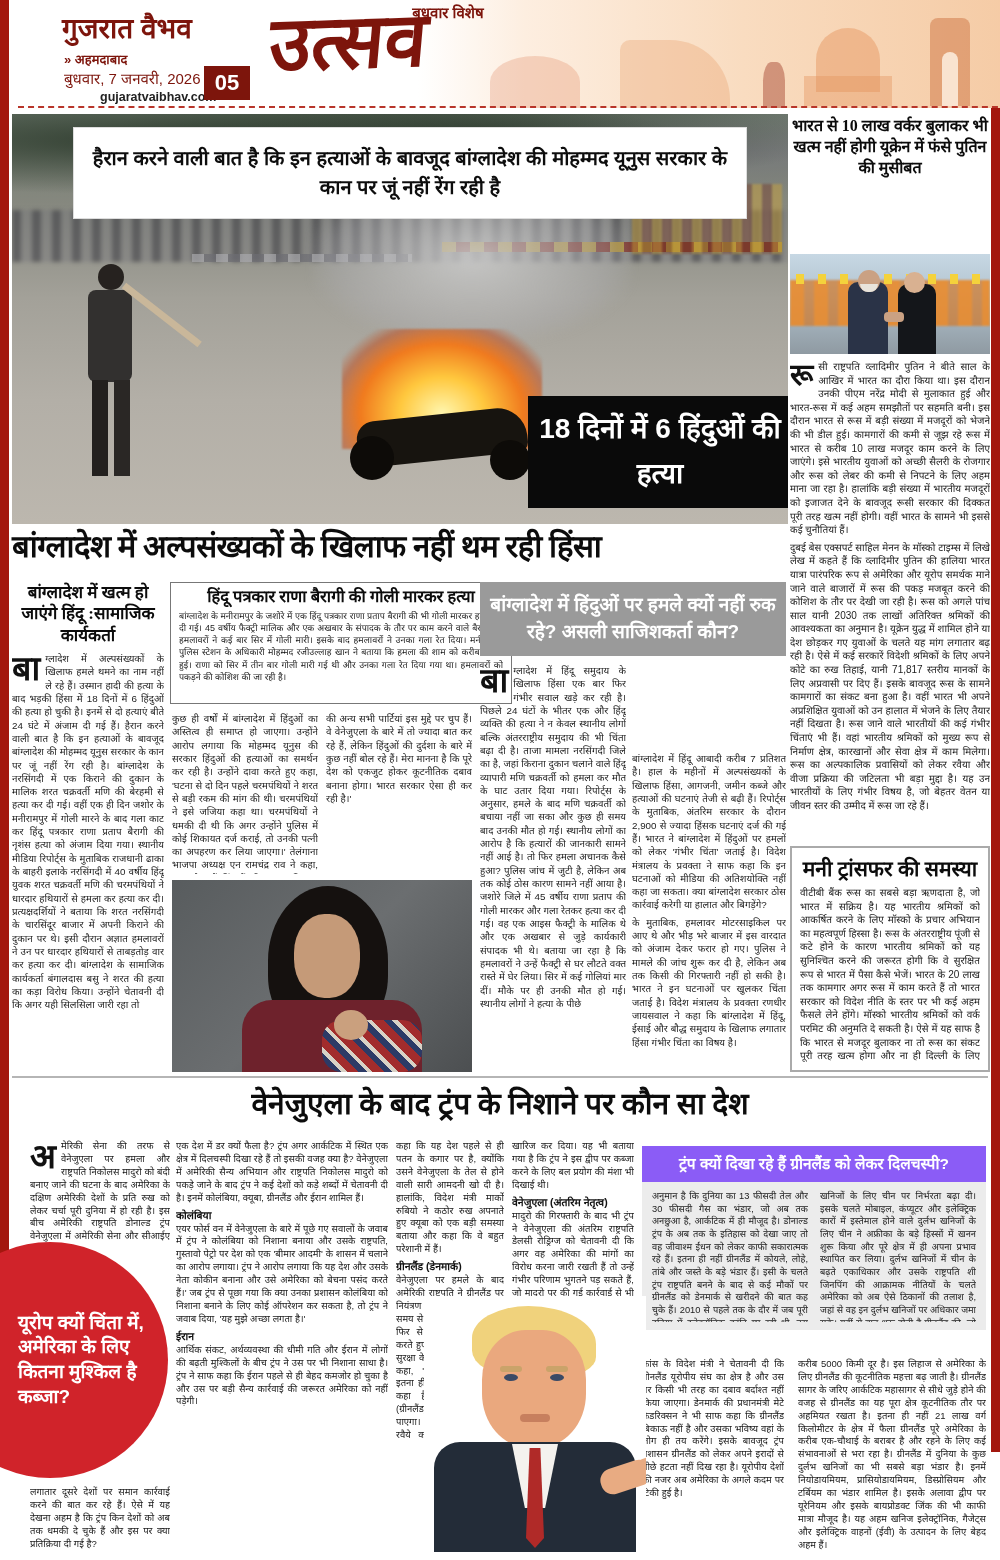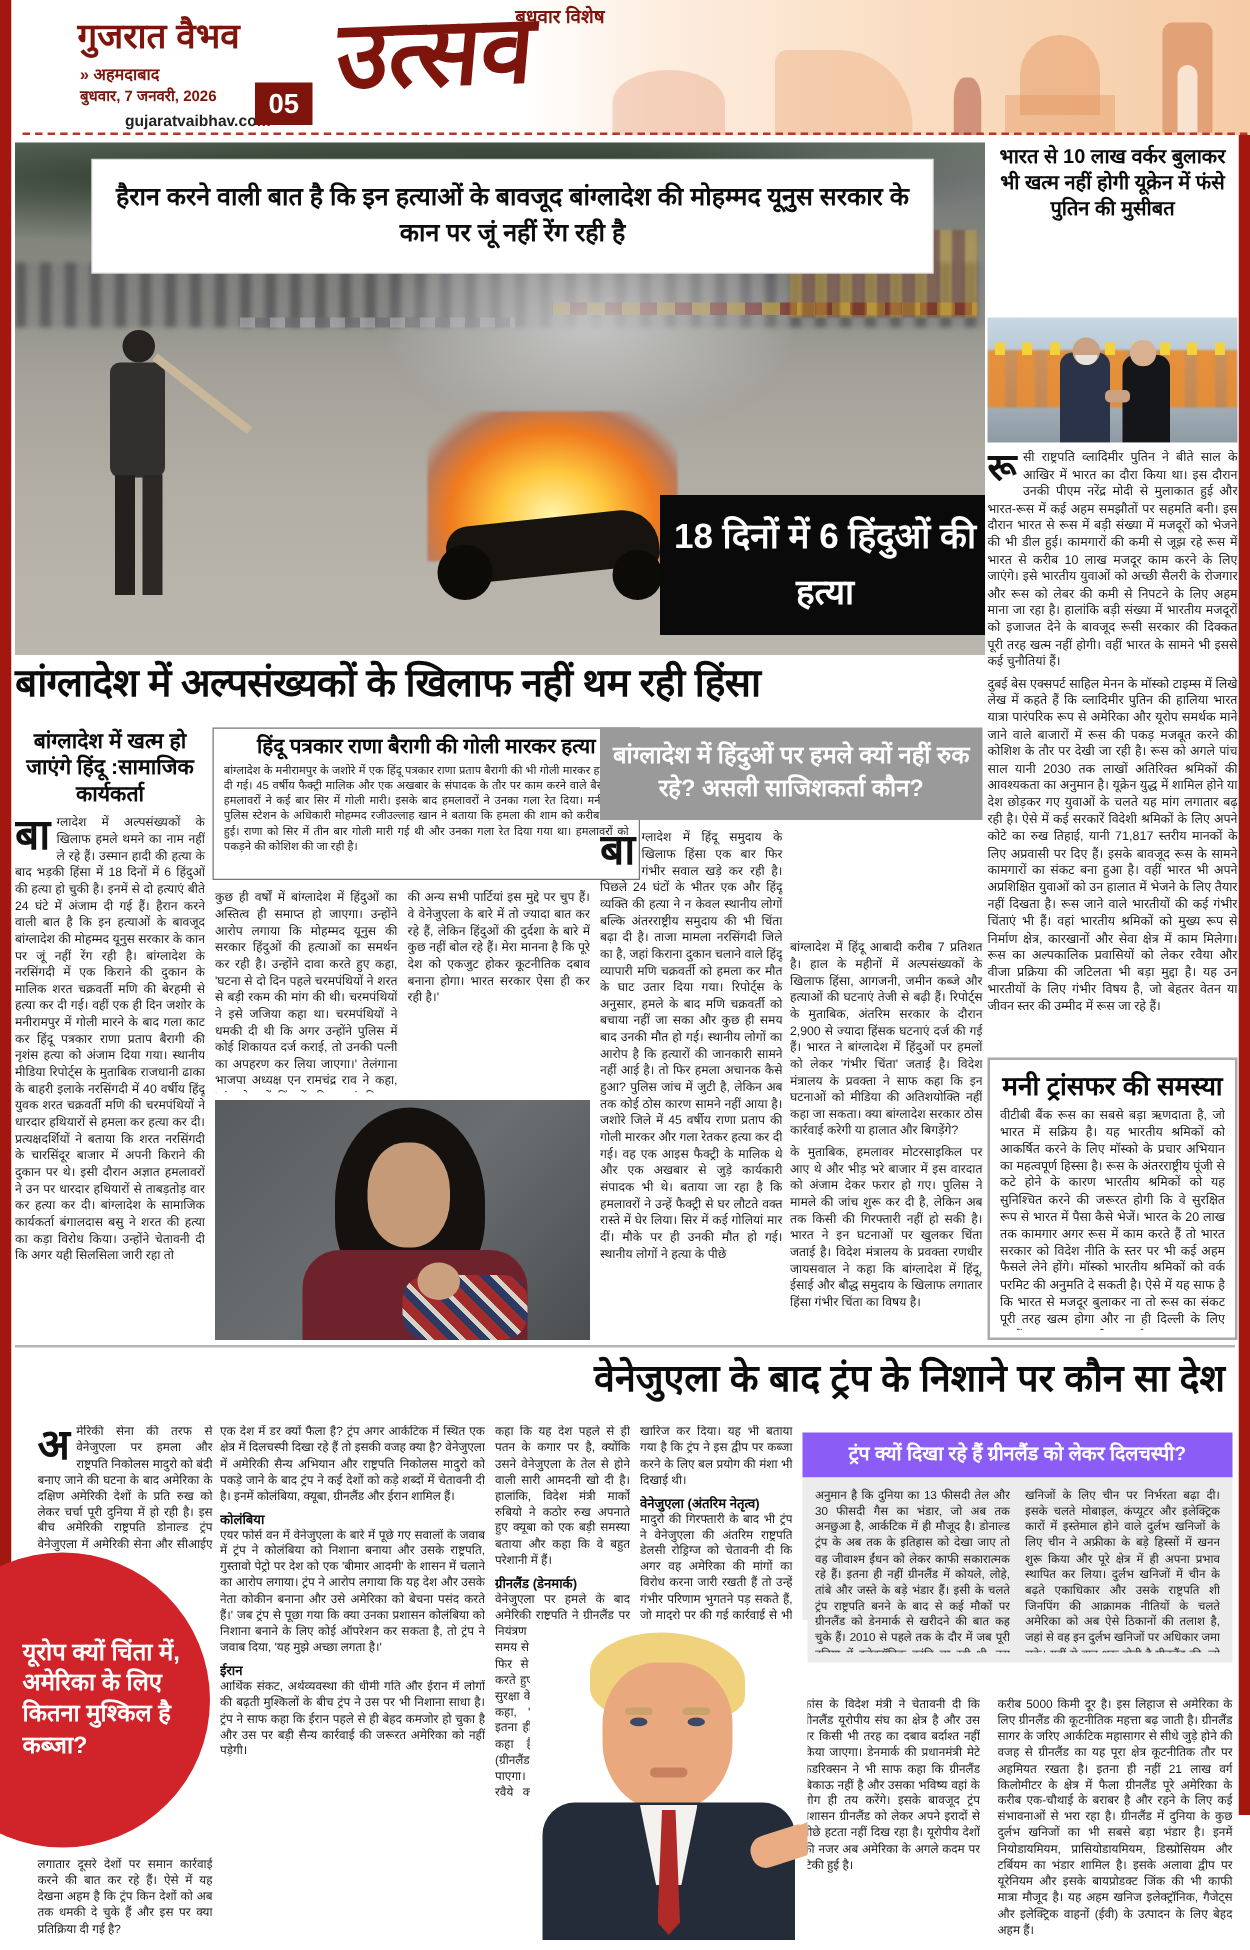--- a/index.html
+++ b/index.html
@@ -3,21 +3,21 @@
 <meta charset="utf-8">
 <style>
   html,body{margin:0;padding:0;background:#e9e6e0;}
   .page{position:relative;width:1000px;height:1560px;background:#ffffff;margin:0 auto;
         font-family:"Liberation Sans",sans-serif;overflow:hidden;}
   .abs{position:absolute;}
   .maroon{color:#7d150c;}
   .txt{font-size:10px;line-height:1.36;text-align:justify;color:#1c1c1c;overflow:hidden;}
   .txt p{margin:0 0 4px 0;}
   .dropcap{float:left;font-size:34px;line-height:.85;font-weight:bold;margin:2px 5px 0 0;color:#111;}
-  .headline{font-weight:bold;color:#0c0c0c;font-family:Liberation Sans, sans-serif;}
+  .headline{font-weight:bold;color:#0c0c0c;font-family:Liberation Serif, serif;}
   .center{text-align:center;}
   .subhead-inline{font-weight:bold;font-size:10.5px;color:#111;margin:3px 0 1px 0;}
   .boxrule{border:1px solid #777;background:#fff;}
   .edge{background:#a3170e;}
   .photo{overflow:hidden;}
 </style>
 </head>
 <body>
 
 <div class="page">
@@ -30,21 +30,21 @@
       <div class="abs" style="right:130px;top:28px;width:64px;height:64px;border-radius:50% 50% 0 0;background:rgba(228,147,92,.45);"></div>
       <div class="abs" style="right:118px;top:76px;width:88px;height:30px;background:rgba(228,147,92,.4);"></div>
       <div class="abs" style="right:40px;top:18px;width:40px;height:88px;background:rgba(205,115,66,.5);border-radius:8px 8px 0 0;"></div>
       <div class="abs" style="right:52px;top:52px;width:16px;height:54px;background:rgba(253,238,224,.85);border-radius:8px 8px 0 0;"></div>
       <div class="abs" style="right:280px;top:40px;width:110px;height:68px;background:rgba(231,160,110,.35);border-radius:10px 60px 0 0;"></div>
       <div class="abs" style="right:430px;top:56px;width:90px;height:52px;background:rgba(222,130,90,.28);border-radius:50% 50% 0 0;"></div>
       <div class="abs" style="right:225px;top:62px;width:22px;height:46px;background:rgba(160,60,40,.45);border-radius:40% 40% 0 0;"></div>
     </div>
     <div class="abs maroon" style="left:44px;top:8px;font-size:28px;font-weight:bold;">गुजरात वैभव</div>
     <div class="abs maroon" style="left:46px;top:50px;font-size:13px;font-weight:bold;">» अहमदाबाद</div>
-    <div class="abs maroon" style="left:46px;top:68px;font-size:12px;font-weight:bold;">बुधवार, 7 जनवरी, 2026</div>
+    <div class="abs maroon" style="left:46px;top:68px;font-size:15px;font-weight:normal;">बुधवार, 7 जनवरी, 2026</div>
     <div class="abs" style="left:46px;top:90px;font-size:12.5px;font-weight:bold;color:#222;margin-left:36px;">gujaratvaibhav.com</div>
     <div class="abs" style="left:186px;top:66px;width:46px;height:34px;background:#7d150c;color:#fff;font-size:22px;font-weight:bold;display:flex;align-items:center;justify-content:center;">05</div>
     <div class="abs maroon center" style="left:330px;top:2px;width:200px;font-size:15px;font-weight:bold;z-index:3;">बुधवार विशेष</div>
     <div class="abs maroon" style="left:252px;top:4px;font-size:76px;font-weight:bold;font-family:'DejaVu Serif',serif;transform:skewX(-7deg) rotate(-2deg);z-index:2;line-height:1;">उत्सव</div>
     <div class="abs" style="left:0;top:106px;width:1000px;border-top:2px dashed #b8352a;"></div>
   </div>
 
   <div class="abs photo" style="left:12px;top:114px;width:776px;height:410px;background:linear-gradient(180deg,#6e7a6e 0%,#86887f 22%,#a3a199 45%,#b3afa7 70%,#bcb7ae 100%);">
     <div class="abs" style="left:0;top:0;width:776px;height:90px;background:radial-gradient(ellipse at 20% 30%,rgba(30,45,30,.8),transparent 60%),radial-gradient(ellipse at 60% 20%,rgba(40,55,40,.7),transparent 55%),radial-gradient(ellipse at 90% 40%,rgba(120,120,125,.8),transparent 60%);"></div>
     <div class="abs" style="left:0;top:96px;width:776px;height:52px;background:repeating-linear-gradient(90deg,rgba(45,45,55,.5) 0 9px,rgba(110,110,118,.35) 9px 20px);filter:blur(2px);"></div>
@@ -118,21 +118,21 @@
     <p>दुबई बेस एक्सपर्ट साहिल मेनन के मॉस्को टाइम्स में लिखे लेख में कहते हैं कि व्लादिमीर पुतिन की हालिया भारत यात्रा पारंपरिक रूप से अमेरिका और यूरोप समर्थक माने जाने वाले बाजारों में रूस की पकड़ मजबूत करने की कोशिश के तौर पर देखी जा रही है। रूस को अगले पांच साल यानी 2030 तक लाखों अतिरिक्त श्रमिकों की आवश्यकता का अनुमान है। यूक्रेन युद्ध में शामिल होने या देश छोड़कर गए युवाओं के चलते यह मांग लगातार बढ़ रही है। ऐसे में कई सरकारें विदेशी श्रमिकों के लिए अपने कोटे का रुख तिहाई, यानी 71,817 स्तरीय मानकों के लिए अप्रवासी पर दिए हैं। इसके बावजूद रूस के सामने कामगारों का संकट बना हुआ है। वहीं भारत भी अपने अप्रशिक्षित युवाओं को उन हालात में भेजने के लिए तैयार नहीं दिखता है। रूस जाने वाले भारतीयों की कई गंभीर चिंताएं भी हैं। वहां भारतीय श्रमिकों को मुख्य रूप से निर्माण क्षेत्र, कारखानों और सेवा क्षेत्र में काम मिलेगा। रूस का अल्पकालिक प्रवासियों को लेकर रवैया और वीजा प्रक्रिया की जटिलता भी बड़ा मुद्दा है। यह उन भारतीयों के लिए गंभीर विषय है, जो बेहतर वेतन या जीवन स्तर की उम्मीद में रूस जा रहे हैं।</p>
   </div>
 
   <div class="abs" style="left:790px;top:846px;width:200px;height:226px;border:2px solid #aaa;box-sizing:border-box;padding:6px 8px;">
     <div class="headline center" style="font-size:21px;">मनी ट्रांसफर की समस्या</div>
     <div class="txt" style="font-size:10px;height:178px;margin-top:4px;">वीटीबी बैंक रूस का सबसे बड़ा ऋणदाता है, जो भारत में सक्रिय है। यह भारतीय श्रमिकों को आकर्षित करने के लिए मॉस्को के प्रचार अभियान का महत्वपूर्ण हिस्सा है। रूस के अंतरराष्ट्रीय पूंजी से कटे होने के कारण भारतीय श्रमिकों को यह सुनिश्चित करने की जरूरत होगी कि वे सुरक्षित रूप से भारत में पैसा कैसे भेजें। भारत के 20 लाख तक कामगार अगर रूस में काम करते हैं तो भारत सरकार को विदेश नीति के स्तर पर भी कई अहम फैसले लेने होंगे। मॉस्को भारतीय श्रमिकों को वर्क परमिट की अनुमति दे सकती है। ऐसे में यह साफ है कि भारत से मजदूर बुलाकर ना तो रूस का संकट पूरी तरह खत्म होगा और ना ही दिल्ली के लिए इसमें सब कुछ अच्छा ही अच्छा है।</div>
   </div>
 
   <div class="abs" style="left:12px;top:1076px;width:976px;height:2px;background:#b5b5b5;"></div>
 
-  <div class="abs headline center" style="left:20px;top:1084px;width:960px;font-size:30px;line-height:1.3;text-align:right;">वेनेजुएला के बाद ट्रंप के निशाने पर कौन सा देश</div>
+  <div class="abs headline center" style="left:20px;top:1084px;width:960px;font-size:30px;line-height:1.3;">वेनेजुएला के बाद ट्रंप के निशाने पर कौन सा देश</div>
 
   <div class="abs txt" style="left:30px;top:1140px;width:140px;height:102px;font-size:9.5px;">
     <span class="dropcap">अ</span><span>मेरिकी सेना की तरफ से वेनेजुएला पर हमला और राष्ट्रपति निकोलस मादुरो को बंदी बनाए जाने की घटना के बाद अमेरिका के दक्षिण अमेरिकी देशों के प्रति रुख को लेकर चर्चा पूरी दुनिया में हो रही है। इस बीच अमेरिकी राष्ट्रपति डोनाल्ड ट्रंप वेनेजुएला में अमेरिकी सेना और सीआईए के सफल अभियान के बाद</span>
   </div>
   <div class="abs" style="left:-68px;top:1242px;width:236px;height:236px;border-radius:50%;background:#d0232a;display:flex;align-items:center;z-index:4;">
     <div style="padding-left:86px;padding-right:18px;color:#fff;font-size:19px;font-weight:bold;line-height:1.3;">यूरोप क्यों चिंता में, अमेरिका के लिए कितना मुश्किल है कब्जा?</div>
   </div>
   <div class="abs txt" style="left:30px;top:1486px;width:140px;height:66px;font-size:9.5px;">लगातार दूसरे देशों पर समान कार्रवाई करने की बात कर रहे हैं। ऐसे में यह देखना अहम है कि ट्रंप किन देशों को अब तक धमकी दे चुके हैं और इस पर क्या प्रतिक्रिया दी गई है?</div>
 
   <div class="abs" style="left:176px;top:1140px;width:212px;height:412px;overflow:hidden;">

